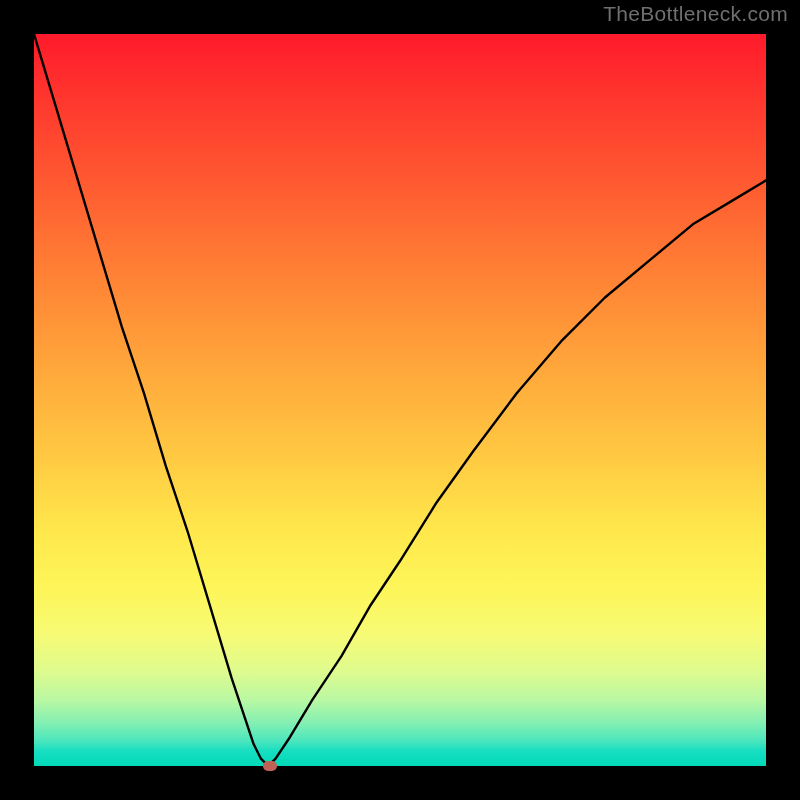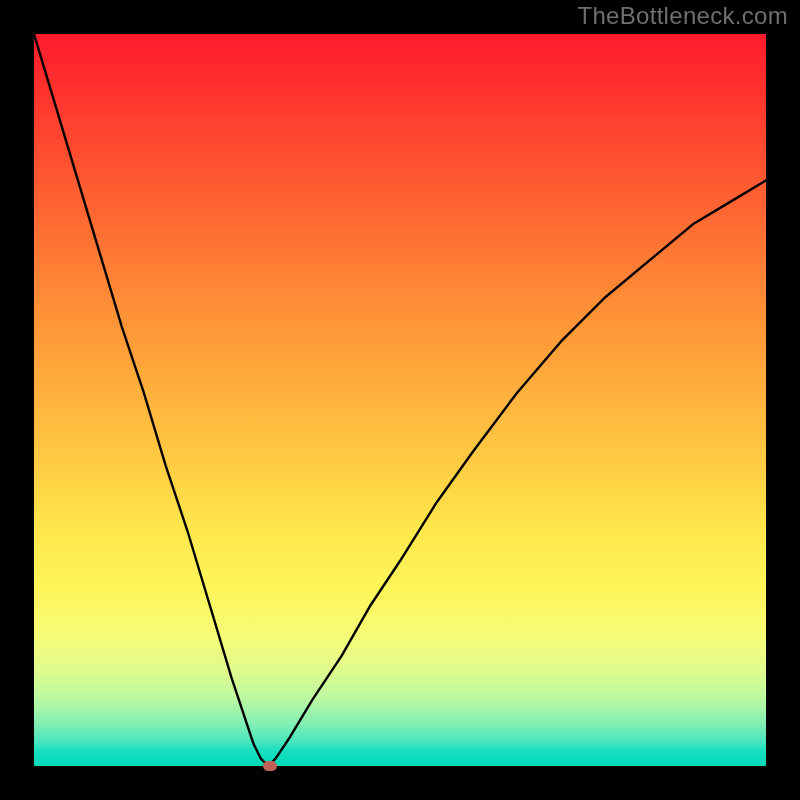--- a/index.html
+++ b/index.html
@@ -40,21 +40,21 @@
       #4de6bd 96.5%,
       #16dec1 98%,
       #00d9b8 100%
     );
   }
   .watermark {
     position: absolute;
     top: 2px;
     right: 12px;
     color: #6f6f6f;
-    font-size: 24px;
+    font-size: 21px;
     font-weight: 400;
     letter-spacing: 0.3px;
     user-select: none;
   }
   svg.curve {
     position: absolute;
     left: 0;
     top: 0;
     width: 732px;
     height: 732px;

